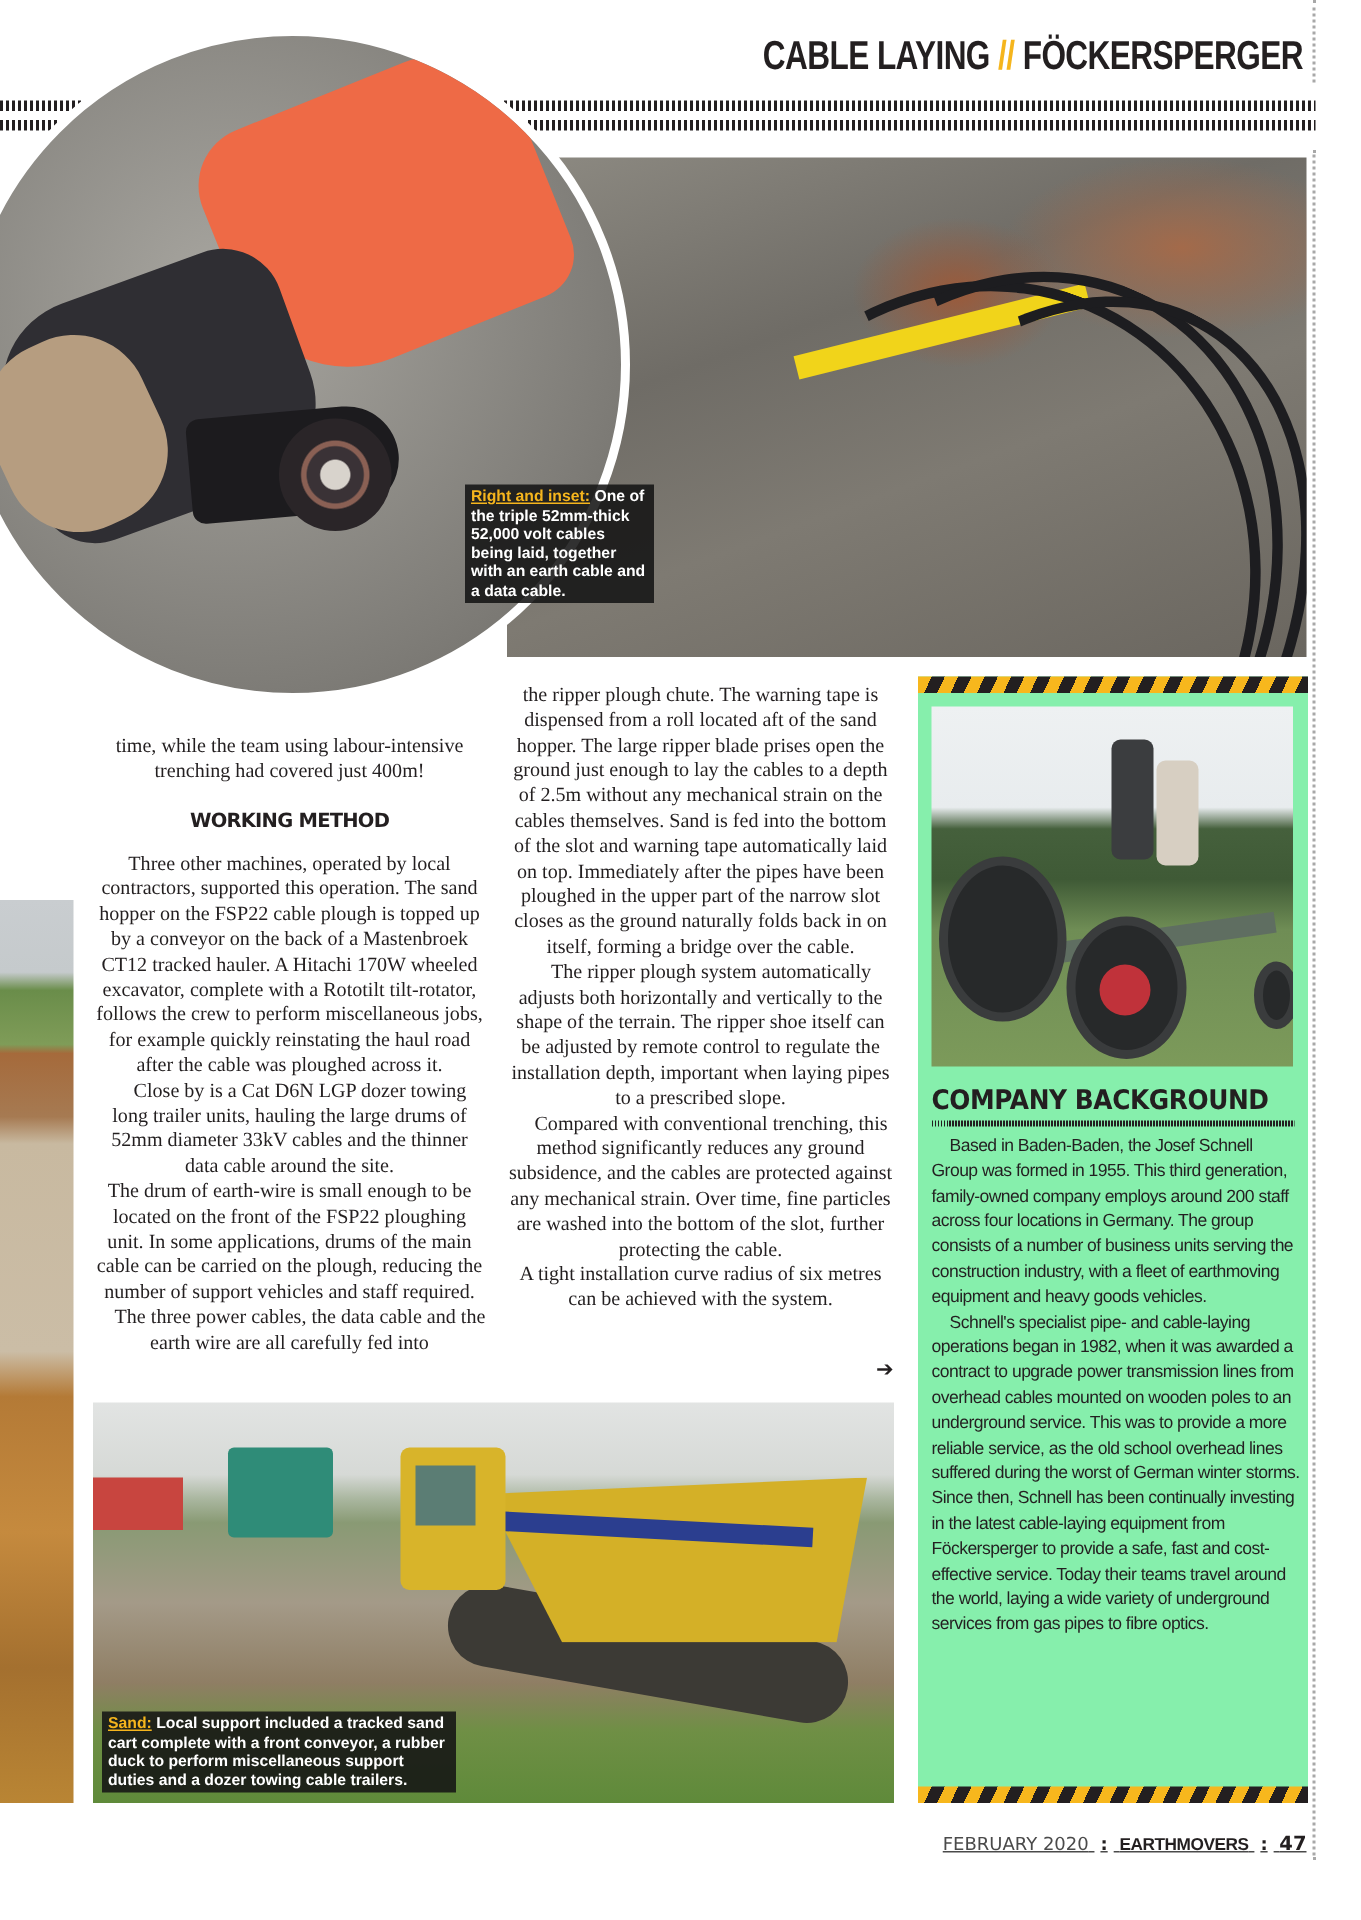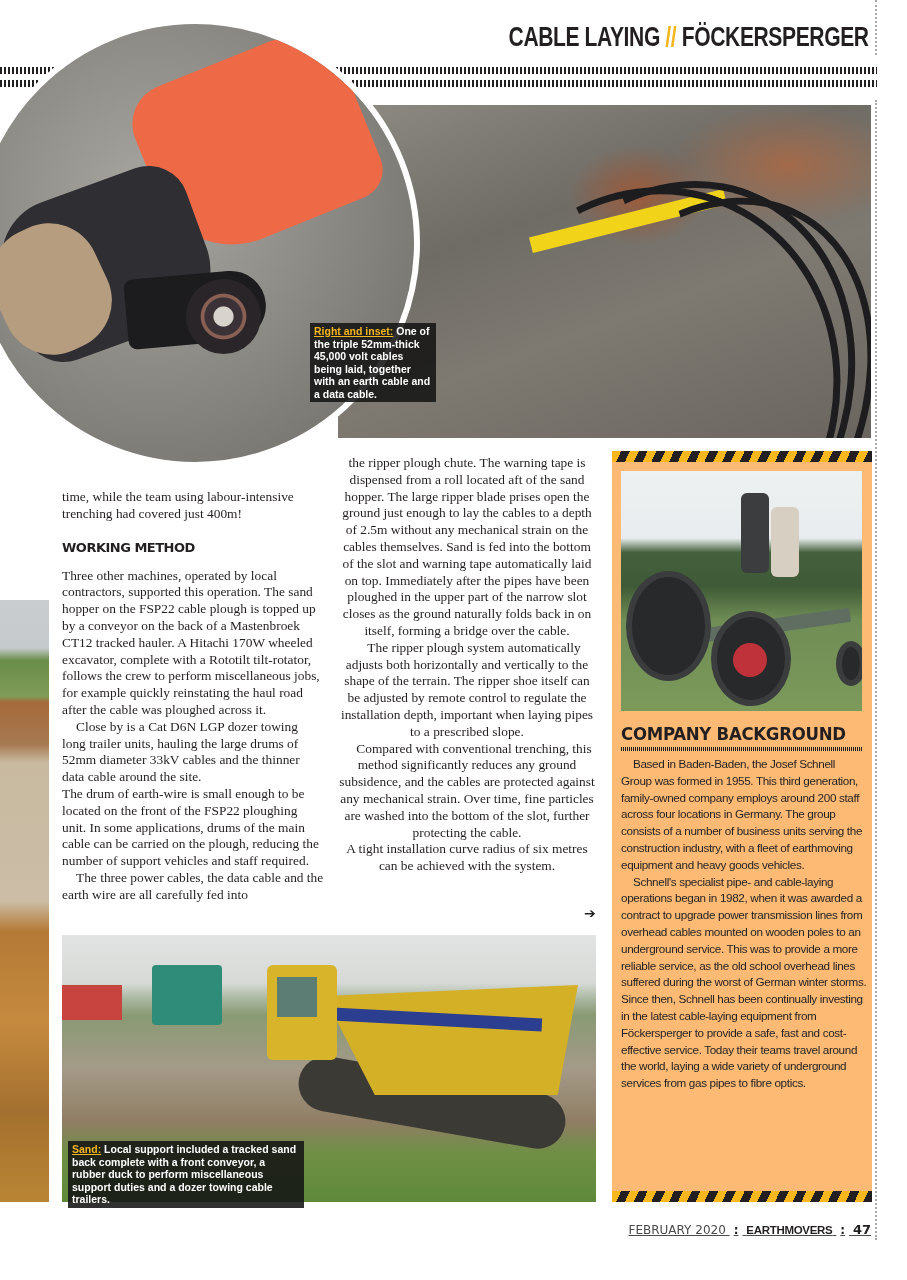--- a/index.html
+++ b/index.html
@@ -75,32 +75,32 @@
   .caption .lead { color: #f5b51d; text-decoration: underline; }
   .caption-top { left: 310px; top: 323px; width: 126px; }
 
   
   .col {
     position: absolute; font-family: "Liberation Serif", serif;
     font-size: 13.4px; line-height: 16.8px; color: #231f20; text-align: left;
   }
   .col p { margin: 0; }
   .col p.indent { text-indent: 14px; }
-  .col-1 { left: 62px; top: 489px; width: 262px; }
+  .col-1 { left: 62px; top: 489px; width: 262px; text-align: center; }
   .col-2 { left: 338px; top: 455px; width: 258px; text-align: center; }
   .subhead {
     font-family: "DejaVu Sans", sans-serif; font-weight: bold; font-size: 13px;
     letter-spacing: -0.5px; margin-top: 16px; margin-bottom: 12px; line-height: 17px;
   }
   .arrow { position: absolute; left: 584px; top: 905px; font-size: 14px; font-family: "DejaVu Sans", sans-serif; }
 
   
   .sidebar {
     position: absolute; left: 612px; top: 451px; width: 260px; height: 751px;
-    background: #fdba74;
+    background: #86efac;
   }
   .hazard {
     position: absolute; left: 0; right: 0; height: 11px;
     background: repeating-linear-gradient(-65deg, #231f20 0 8px, #f7b71d 8px 16px);
     background-size: 100% 100%;
   }
   .hazard.top { top: 0; }
   .hazard.bottom { bottom: 0; }
   .sidebar-photo {
     position: absolute; left: 9px; top: 20px; width: 241px; height: 240px;
@@ -193,21 +193,21 @@
 
 <div class="inset-circle">
   <div class="glove-sleeve"></div>
   <div class="glove-hand"></div>
   <div class="glove-palm"></div>
   <div class="cable-end"></div>
   <div class="cable-core"></div>
 </div>
 
 <div class="caption caption-top">
-  <span class="lead">Right and inset:</span><span> One of the triple 52mm-thick 45,000 volt cables being laid, together with an earth cable and a data cable.</span>
+  <span class="lead">Right and inset:</span><span> One of the triple 52mm-thick 52,000 volt cables being laid, together with an earth cable and a data cable.</span>
 </div>
 
 <div class="edge-strip"></div>
 
 <div class="col col-1">
   <p>time, while the team using labour-intensive trenching had covered just 400m!</p>
   <h3 class="subhead">WORKING METHOD</h3>
   <p>Three other machines, operated by local contractors, supported this operation. The sand hopper on the FSP22 cable plough is topped up by a conveyor on the back of a Mastenbroek CT12 tracked hauler. A Hitachi 170W wheeled excavator, complete with a Rototilt tilt-rotator, follows the crew to perform miscellaneous jobs, for example quickly reinstating the haul road after the cable was ploughed across it.</p>
   <p class="indent">Close by is a Cat D6N LGP dozer towing long trailer units, hauling the large drums of 52mm diameter 33kV cables and the thinner data cable around the site.</p>
   <p>The drum of earth-wire is small enough to be located on the front of the FSP22 ploughing unit. In some applications, drums of the main cable can be carried on the plough, reducing the number of support vehicles and staff required.</p>
@@ -245,21 +245,21 @@
 <div class="photo photo-bottom">
   <div class="red-machine"></div>
   <div class="green-machine"></div>
   <div class="track"></div>
   <div class="hopper"></div>
   <div class="hopper-band"></div>
   <div class="cab"></div>
   <div class="cab-window"></div>
 </div>
 <div class="caption caption-bottom">
-  <span class="lead">Sand:</span><span> Local support included a tracked sand back complete with a front conveyor, a rubber duck to perform miscellaneous support duties and a dozer towing cable trailers.</span>
+  <span class="lead">Sand:</span><span> Local support included a tracked sand cart complete with a front conveyor, a rubber duck to perform miscellaneous support duties and a dozer towing cable trailers.</span>
 </div>
 
 <div class="footer">
   <span>FEBRUARY 2020</span>
   <span class="sep">:</span>
   <span class="mag">EARTHMOVERS</span>
   <span class="sep">:</span>
   <span class="page">47</span>
 </div>
 

